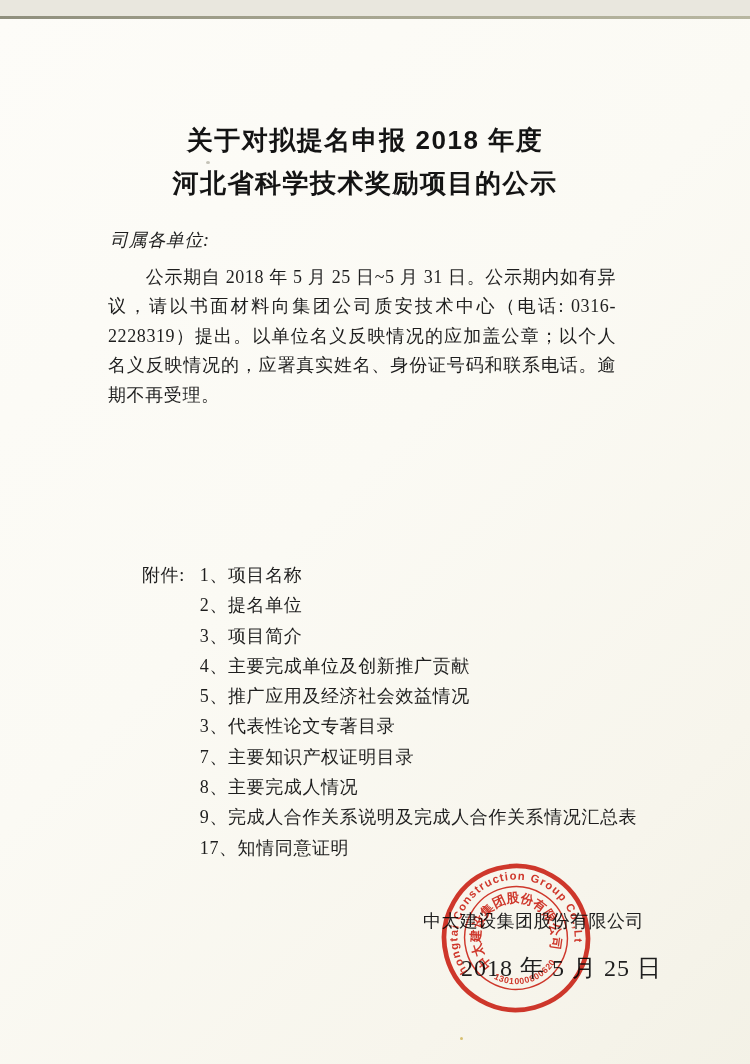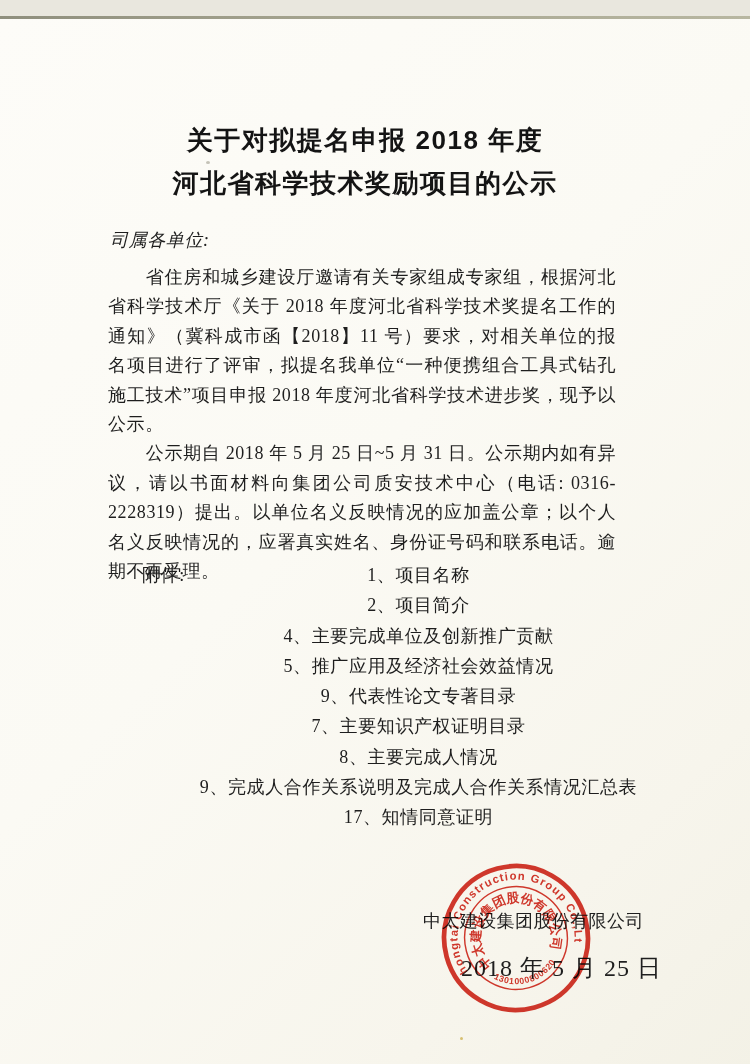--- a/index.html
+++ b/index.html
@@ -33,21 +33,21 @@
     font-size:18px;line-height:29.4px;letter-spacing:.6px;
     text-align:justify;
   }
   .body-text p{margin:0;text-indent:2.1em;}
   .attachments{
     position:absolute;top:544px;left:142px;
     display:flex;align-items:flex-start;
     font-size:18px;line-height:30.3px;letter-spacing:.6px;
   }
   .att-label{flex:none;margin-right:15px;}
-  .att-list{list-style:none;margin:0;padding:0;text-align:center;}
+  .att-list{list-style:none;margin:0;padding:0;}
   .signature{
     position:absolute;top:893px;left:423px;margin:0;
     font-size:18px;letter-spacing:.4px;
   }
   .sign-date{
     position:absolute;top:936px;left:461px;margin:0;
     font-size:24px;letter-spacing:1px;
   }
   .seal{
     position:absolute;left:439px;top:845px;width:154px;height:154px;
@@ -65,32 +65,32 @@
   <div class="top-edge"></div>
 
   <h1 class="title">
     <span>关于对拟提名申报 2018 年度</span>
     <span>河北省科学技术奖励项目的公示</span>
   </h1>
 
   <p class="salutation">司属各单位:</p>
 
   <div class="body-text">
-    <p>省住房和城乡建设厅邀请有关专家组成专家组，根据河北省科学技术厅《关于 2018 年度河北省科学技术奖提名工作的通知》（冀科成市函【2018】11 号）要求，对相关单位的报名项目进行了评审，拟提名我单位“一种便携组合工具式钻孔施工技术”项目申报 2018 年度河北省科学技术进步奖，现予以公示。</p>
     <p>公示期自 2018 年 5 月 25 日~5 月 31 日。公示期内如有异议，请以书面材料向集团公司质安技术中心（电话: 0316-2228319）提出。以单位名义反映情况的应加盖公章；以个人名义反映情况的，应署真实姓名、身份证号码和联系电话。逾期不再受理。</p>
   </div>
 
   <div class="attachments">
     <span class="att-label">附件:</span>
     <ul class="att-list">
       <li>1、项目名称</li>
-      <li>2、项目简介</li>
+      <li>2、提名单位</li>
+      <li>3、项目简介</li>
       <li>4、主要完成单位及创新推广贡献</li>
       <li>5、推广应用及经济社会效益情况</li>
-      <li>9、代表性论文专著目录</li>
+      <li>3、代表性论文专著目录</li>
       <li>7、主要知识产权证明目录</li>
       <li>8、主要完成人情况</li>
       <li>9、完成人合作关系说明及完成人合作关系情况汇总表</li>
       <li>17、知情同意证明</li>
     </ul>
   </div>
 
   <p class="signature">中太建设集团股份有限公司</p>
   <p class="sign-date">2018 年 5 月 25 日</p>
 

